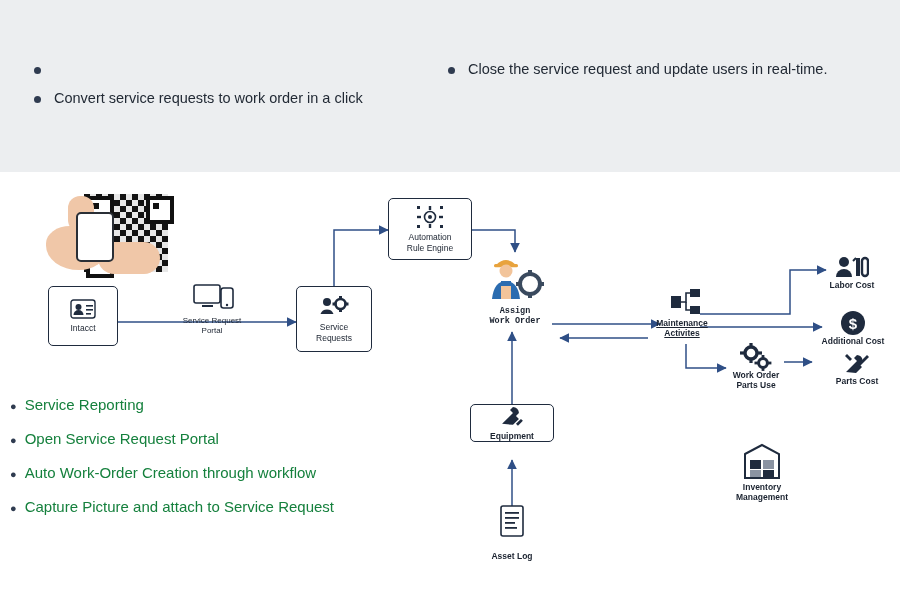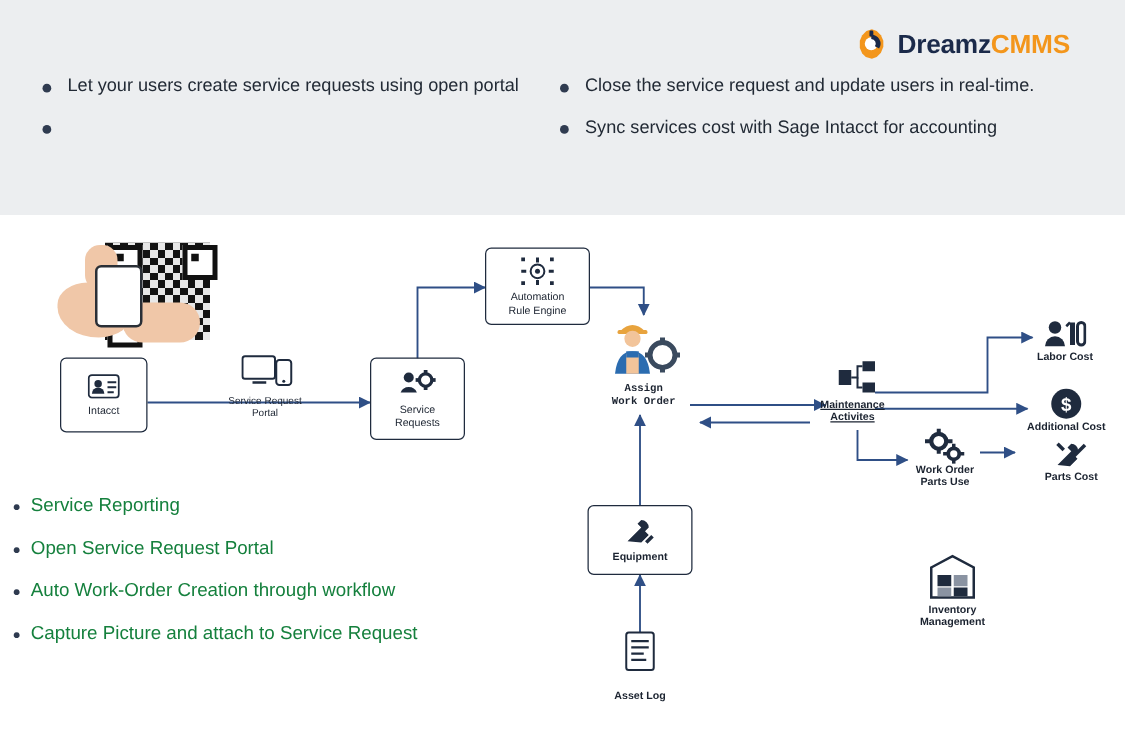--- a/index.html
+++ b/index.html
@@ -194,50 +194,35 @@
     width: 80px;
   }
 </style>
 </head>
 <body>
 
 <div class="page">
 
   <div class="banner">
 
-    <div class="logo">
-      <div class="logo-mark">
-        <svg class="icon-svg" width="27" height="27" viewBox="0 0 28 28">
-          <path d="M14 1.5 L18 3 L21.5 6.5 L23.5 11 L23.5 16 L21.5 21 L18 24.5 L14 26 L9 24.5 L6 21.5 L4 17 L4 11 L6 6.5 L9.5 3 Z" fill="#f3961c"></path>
-          <circle cx="13.5" cy="13.5" r="5.4" fill="#ffffff"></circle>
-          <path d="M13.5 6 A7.5 7.5 0 0 1 20 17.5 L16.5 15.5 A3.8 3.8 0 0 0 13.5 9.5 Z" fill="#1b2a4a"></path>
-          <rect x="12" y="2.5" width="3.2" height="5" rx="1" fill="#1b2a4a"></rect>
-        </svg>
-      </div>
-      <div class="logo-text"><span>Dreamz</span><span class="orange">CMMS</span></div>
-    </div>
 
     <div class="bullets-left">
       <div class="bullet-row">
         <span class="bullet-dot"></span>
-        <span class="bullet-text">Let your users create service requests using open portal</span>
       </div>
       <div class="bullet-row">
         <span class="bullet-dot"></span>
+        <span class="bullet-text">Convert service requests to work order in a click</span>
       </div>
     </div>
 
     <div class="bullets-right">
       <div class="bullet-row">
         <span class="bullet-dot"></span>
         <span class="bullet-text">Close the service request and update users in real-time.</span>
-      </div>
-      <div class="bullet-row">
-        <span class="bullet-dot"></span>
-        <span class="bullet-text">Sync services cost with Sage Intacct for accounting</span>
       </div>
     </div>
   </div>
 
   <div class="feature-list">
     <div class="feature-row">
       <span class="feature-dot">●</span>
       <span class="feature-text">Service Reporting</span>
     </div>
     <div class="feature-row">
@@ -372,21 +357,21 @@
         <g fill="#3a4a5e">
           <rect x="44" y="19" width="4" height="5"></rect>
           <rect x="44" y="42" width="4" height="5"></rect>
           <rect x="32" y="31" width="5" height="4"></rect>
           <rect x="55" y="31" width="5" height="4"></rect>
         </g>
       </svg>
     </div>
     <div class="under-label" style="left:460px; top:134px;font-family:Liberation Mono, monospace;">Assign<br>Work Order</div>
 
-    <div class="node boxnode" style="left:470px; top:232px; width:84px; height:56px;">
+    <div class="node boxnode" style="left:470px; top:232px; width:84px; height:38px;">
       <svg class="icon-svg" width="26" height="22" viewBox="0 0 26 22">
         <path d="M3 19 L14 8 L11 5 L14 2 a6 6 0 0 1 6 6 l-3 3 3 3 -6 6z" fill="#1f2b3e"></path>
         <path d="M17 19 l5 -5 2 2 -5 5z" fill="#1f2b3e"></path>
       </svg>
       <div class="node-label" style="margin-top:4px;">Equipment</div>
     </div>
 
     <div class="node" style="left:492px; top:328px; width:40px; height:42px; display:flex; align-items:center; justify-content:center;">
       <svg class="icon-svg" width="26" height="34" viewBox="0 0 26 34">
         <rect x="2" y="2" width="22" height="30" rx="2" fill="#fff" stroke="#1f2b3e" stroke-width="1.6"></rect>

